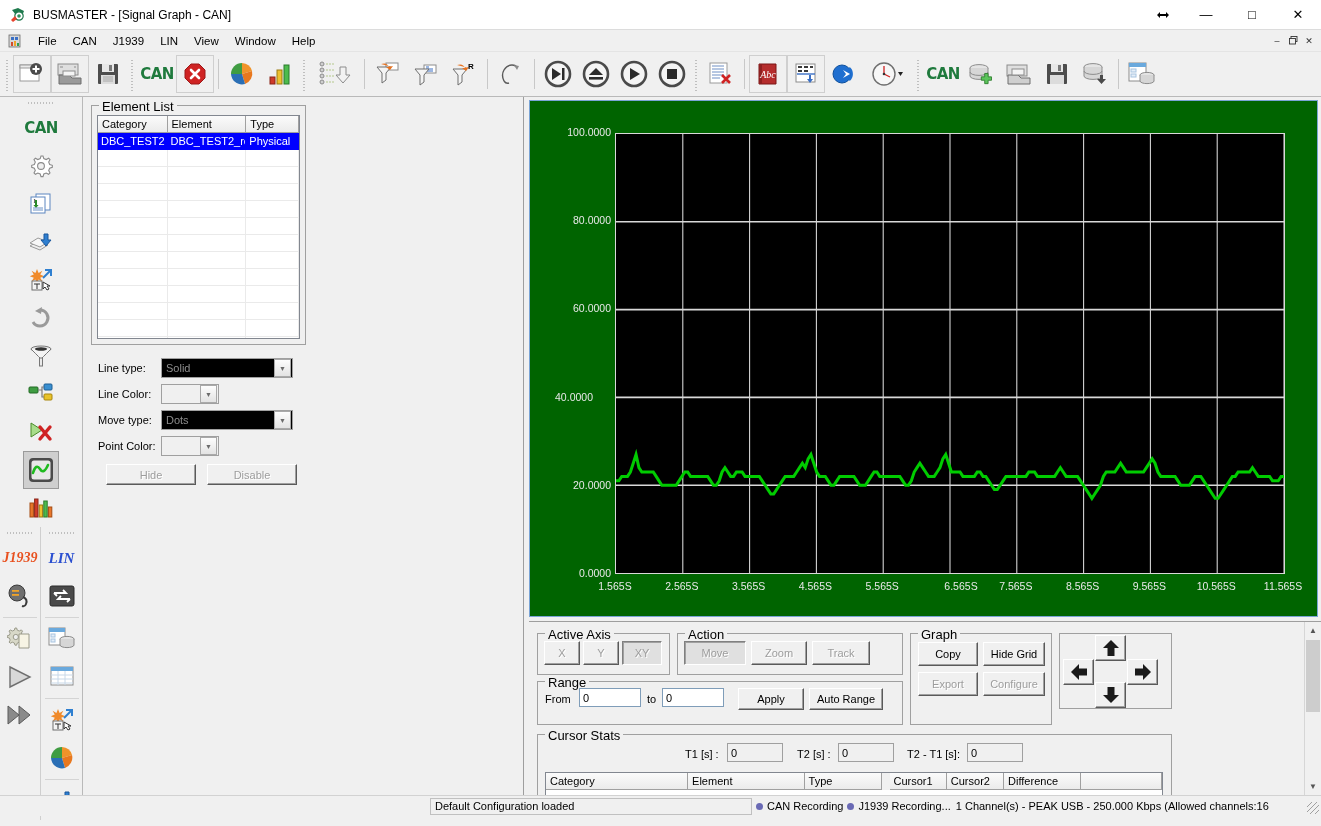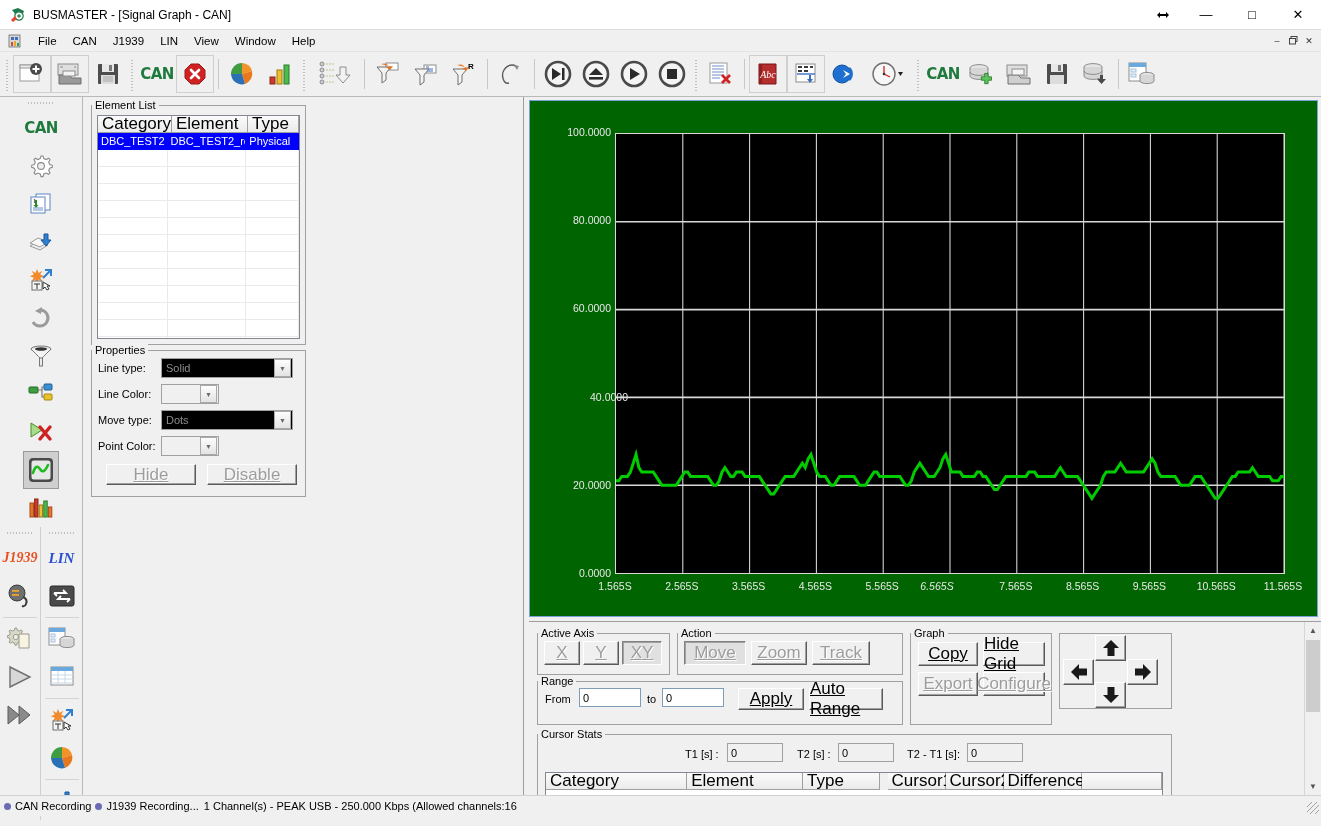--- a/index.html
+++ b/index.html
@@ -53,50 +53,50 @@
   .sb-grip{ width:26px;height:6px; margin:1px 0 3px 0;
      background-image:repeating-linear-gradient(to right,#bfbfbf 0 1px,transparent 1px 3px);
      background-size:100% 2px;background-repeat:no-repeat;background-position:0 2px;}
   .sb-btn{ width:36px;height:38px;display:flex;align-items:center;justify-content:center;position:relative;}
   .sb-btn.active{ background:#cfcfcf; border:1px solid #9a9a9a; }
   .sb-sep{ width:34px;height:1px;background:#d4d4d4;margin:2px 0;}
   
   .leftpanel{ width:441px; background:#f0f0f0; border-right:1px solid #9e9e9e;
     position:relative; }
   .group{ position:absolute; border:1px solid #a0a0a0; }
-  .group-title{ position:absolute; top:-7px; left:0; background:#f0f0f0;
-    padding:0 3px; font-size:11px; color:#000; }
+  .group-title{ position:absolute; top:-7px; left:7px; background:#f0f0f0;
+    padding:0 3px; font-size:13px; color:#000; }
   
   .listctl{ position:absolute; background:#fff; border:1px solid #828790;
      overflow:hidden; }
   .lc-head{ display:flex; height:17px; background:#f0f0f0; }
   .lc-th{ border-right:1px solid #a0a0a0; border-bottom:1px solid #a0a0a0;
      background:linear-gradient(to bottom,#fbfbfb,#ebebeb);
-     padding-left:4px; line-height:16px; font-size:17px;}
+     padding-left:4px; line-height:16px; font-size:11px;}
   .lc-row{ display:flex; height:17px; }
   .lc-td{ border-right:1px solid #eaeaea; border-bottom:1px solid #eaeaea;
      padding-left:3px; line-height:16px; font-size:11px; overflow:hidden;
      white-space:nowrap; }
   .lc-row.sel .lc-td{ background:#0000ff; color:#fff; border-right-color:#0000ff;
      border-bottom-color:#0000ff;}
   
   .lbl{ font-size:11px; color:#000;}
   .combo{ height:20px; border:1px solid #a0a0a0; background:#fff; display:flex;
      align-items:center; font-size:11px; }
   .combo.dis{ background:#000000; color:#8d8d8d; }
   .combo .cval{ flex:1; padding-left:4px; overflow:hidden; white-space:nowrap;}
   .combo .cbtn{ width:17px; height:18px; margin:0 1px 0 0;
      background:linear-gradient(to bottom,#fdfdfd,#e3e3e3);
      border:1px solid #a9a9a9; display:flex;align-items:center;justify-content:center;
      font-size:7px; color:#6b6b6b;}
   .cb-swatch{ flex:1; margin:3px; }
   .btn{ border-top:1px solid #fff; border-left:1px solid #fff;
      border-right:1px solid #5a5a5a; border-bottom:1px solid #5a5a5a;
-     background:#f0f0f0; font-size:17px; display:flex;align-items:center;
-     justify-content:center; color:#000; box-shadow:inset -1px -1px 0 #a0a0a0;text-decoration:underline;}
+     background:#f0f0f0; font-size:11px; display:flex;align-items:center;
+     justify-content:center; color:#000; box-shadow:inset -1px -1px 0 #a0a0a0;}
   .btn.dis{ color:#9d9d9d; text-shadow:1px 1px 0 #fff; }
   .btn.checked{ background:#e0e0e0;
      border-top:1px solid #808080;border-left:1px solid #808080;
      border-right:1px solid #ffffff;border-bottom:1px solid #ffffff;
      box-shadow:inset 1px 1px 0 #a0a0a0;}
   .edit{ border:1px solid #7f9db9; background:#fff; font-size:11px;
      line-height:normal; padding:2px 3px; height:19px; }
   .edit.ro{ background:#f0f0f0; color:#000; border:1px solid #a0a0a0;}
   
   .graphwrap{ flex:1; display:flex; flex-direction:column; background:#f0f0f0; }
@@ -677,23 +677,20 @@
           <div class="lc-td" style="width:84px;"></div>
           <div class="lc-td" style="width:56px;"></div>
         </div>
       <div class="lc-row">
           <div class="lc-td" style="width:74px;"></div>
           <div class="lc-td" style="width:84px;"></div>
           <div class="lc-td" style="width:56px;"></div>
         </div>
     </div>
 
-    <div class="group" style="left:8px; top:253px; width:215px; height:147px;">
-      <span class="group-title">Properties</span>
-    </div>
 
     <div class="lbl" style="position:absolute;left:15px;top:265px;">
       <span>Line type:</span>
     </div>
     <div class="combo dis" style="position:absolute;left:78px;top:261px;width:132px;">
       <span class="cval">Solid</span>
       <span class="cbtn">▼</span>
     </div>
 
     <div class="lbl" style="position:absolute;left:15px;top:291px;">
@@ -742,32 +739,32 @@
             <line x1="0" x2="1000" y1="352" y2="352" stroke="#d9d9d9" stroke-width="1.6"></line>
             <line x1="0" x2="1000" y1="264" y2="264" stroke="#d9d9d9" stroke-width="1.6"></line>
             <line x1="0" x2="1000" y1="176" y2="176" stroke="#d9d9d9" stroke-width="1.6"></line>
             <line x1="0" x2="1000" y1="88" y2="88" stroke="#d9d9d9" stroke-width="1.6"></line>
             <polyline points="0.0,347.6 4.3,347.6 8.6,343.2 12.9,343.2 17.2,343.2 21.5,338.8 25.8,330.0 30.0,321.2 34.3,334.4 38.6,338.8 42.9,338.8 47.2,338.8 51.5,338.8 55.8,338.8 60.1,343.2 64.4,347.6 68.7,352.0 73.0,352.0 77.3,352.0 81.5,352.0 85.8,352.0 90.1,352.0 94.4,347.6 98.7,343.2 103.0,338.8 107.3,338.8 111.6,343.2 115.9,343.2 120.2,343.2 124.5,343.2 128.8,343.2 133.0,343.2 137.3,343.2 141.6,347.6 145.9,352.0 150.2,352.0 154.5,347.6 158.8,338.8 163.1,334.4 167.4,338.8 171.7,343.2 176.0,343.2 180.3,338.8 184.5,338.8 188.8,338.8 193.1,343.2 197.4,343.2 201.7,343.2 206.0,343.2 210.3,343.2 214.6,343.2 218.9,347.6 223.2,352.0 227.5,356.4 231.8,360.8 236.1,360.8 240.3,356.4 244.6,352.0 248.9,347.6 253.2,343.2 257.5,343.2 261.8,343.2 266.1,343.2 270.4,338.8 274.7,334.4 279.0,330.0 283.3,334.4 287.6,325.6 291.8,321.2 296.1,330.0 300.4,338.8 304.7,343.2 309.0,343.2 313.3,343.2 317.6,347.6 321.9,352.0 326.2,352.0 330.5,347.6 334.8,343.2 339.1,343.2 343.3,343.2 347.6,343.2 351.9,343.2 356.2,343.2 360.5,347.6 364.8,352.0 369.1,352.0 373.4,352.0 377.7,347.6 382.0,343.2 386.3,338.8 390.6,338.8 394.8,343.2 399.1,343.2 403.4,343.2 407.7,343.2 412.0,343.2 416.3,343.2 420.6,343.2 424.9,343.2 429.2,347.6 433.5,352.0 437.8,352.0 442.1,347.6 446.4,338.8 450.6,334.4 454.9,330.0 459.2,334.4 463.5,338.8 467.8,343.2 472.1,343.2 476.4,343.2 480.7,338.8 485.0,334.4 489.3,325.6 493.6,321.2 497.9,330.0 502.1,338.8 506.4,338.8 510.7,338.8 515.0,338.8 519.3,343.2 523.6,343.2 527.9,343.2 532.2,343.2 536.5,343.2 540.8,338.8 545.1,338.8 549.4,343.2 553.6,343.2 557.9,347.6 562.2,352.0 566.5,356.4 570.8,356.4 575.1,352.0 579.4,347.6 583.7,343.2 588.0,343.2 592.3,343.2 596.6,343.2 600.9,343.2 605.2,343.2 609.4,343.2 613.7,343.2 618.0,338.8 622.3,338.8 626.6,338.8 630.9,343.2 635.2,343.2 639.5,343.2 643.8,343.2 648.1,343.2 652.4,343.2 656.7,343.2 660.9,338.8 665.2,334.4 669.5,338.8 673.8,343.2 678.1,343.2 682.4,343.2 686.7,343.2 691.0,343.2 695.3,347.6 699.6,352.0 703.9,356.4 708.2,360.8 712.4,365.2 716.7,360.8 721.0,356.4 725.3,352.0 729.6,343.2 733.9,338.8 738.2,338.8 742.5,338.8 746.8,338.8 751.1,334.4 755.4,330.0 759.7,334.4 763.9,338.8 768.2,338.8 772.5,338.8 776.8,338.8 781.1,338.8 785.4,338.8 789.7,338.8 794.0,334.4 798.3,330.0 802.6,325.6 806.9,330.0 811.2,338.8 815.5,343.2 819.7,343.2 824.0,343.2 828.3,343.2 832.6,343.2 836.9,343.2 841.2,347.6 845.5,352.0 849.8,352.0 854.1,352.0 858.4,352.0 862.7,347.6 867.0,343.2 871.2,343.2 875.5,343.2 879.8,347.6 884.1,352.0 888.4,356.4 892.7,360.8 897.0,365.2 901.3,365.2 905.6,360.8 909.9,356.4 914.2,352.0 918.5,347.6 922.7,343.2 927.0,343.2 931.3,338.8 935.6,338.8 939.9,338.8 944.2,338.8 948.5,338.8 952.8,334.4 957.1,338.8 961.4,343.2 965.7,343.2 970.0,343.2 974.2,343.2 978.5,343.2 982.8,347.6 987.1,347.6 991.4,347.6 995.7,343.2 1000.0,343.2" fill="none" stroke="#00cc00" stroke-width="3" vector-effect="non-scaling-stroke"></polyline>
           </svg>
       </div>
       <div id="yaxis">
           <div class="ylab" style="left: 0px; width: 81px; top: 466px;">0.0000</div>
           <div class="ylab" style="left: 0px; width: 81px; top: 377.8px;">20.0000</div>
-          <div class="ylab" style="left: 0px; width: 98px; top: 289.6px;">40.0000</div>
+          <div class="ylab" style="left: 0px; width: 63px; top: 289.6px;">40.0000</div>
           <div class="ylab" style="left: 0px; width: 81px; top: 201.4px; padding-left: 12px;">60.0000</div>
           <div class="ylab" style="left: 0px; width: 81px; top: 113.2px;">80.0000</div>
           <div class="ylab" style="left: 0px; width: 81px; top: 25px;">100.0000</div>
         </div>
       <div id="xaxis">
           <div class="xlab" style="left: 50px; width: 70px; top: 479px;">1.565S</div>
           <div class="xlab" style="left: 116.8px; width: 70px; top: 479px;">2.565S</div>
           <div class="xlab" style="left: 183.6px; width: 70px; top: 479px;">3.565S</div>
           <div class="xlab" style="left: 250.4px; width: 70px; top: 479px;">4.565S</div>
           <div class="xlab" style="left: 317.2px; width: 70px; top: 479px; text-align: center;">5.565S</div>
-          <div class="xlab" style="left: 372px; width: 70px; top: 479px; font-style: italic;">6.565S</div>
+          <div class="xlab" style="left: 396px; width: 70px; top: 479px;">6.565S</div>
           <div class="xlab" style="left: 450.8px; width: 70px; top: 479px;">7.565S</div>
           <div class="xlab" style="left: 517.6px; width: 70px; top: 479px;">8.565S</div>
           <div class="xlab" style="left: 584.4px; width: 70px; top: 479px;">9.565S</div>
           <div class="xlab" style="left: 651.2px; width: 70px; top: 479px;">10.565S</div>
           <div class="xlab" style="left: 718px; width: 70px; top: 479px;">11.565S</div>
         </div>
     </div>
 
     <div class="bottom">
 
@@ -852,19 +849,20 @@
       <div class="vscroll">
         <div class="vs-arrow">▲</div>
         <div class="vs-thumb" style="top:18px;height:72px;"></div>
         <div class="vs-arrow" style="position:absolute;bottom:0;left:0;right:0;">▼</div>
       </div>
     </div>
   </div>
 </div>
 
 <div class="statusbar">
+  <div class="sb-pane" style="width:322px;margin-left:430px;">Default Configuration loaded</div>
   <span class="dot"></span>
   <span>CAN Recording</span>
   <span class="dot"></span>
   <span>J1939 Recording...</span>
   <span style="margin-left:5px;">1 Channel(s) - PEAK USB - 250.000 Kbps (Allowed channels:16</span>
   <span class="grip"></span>
 </div>
 
 </body></html>

